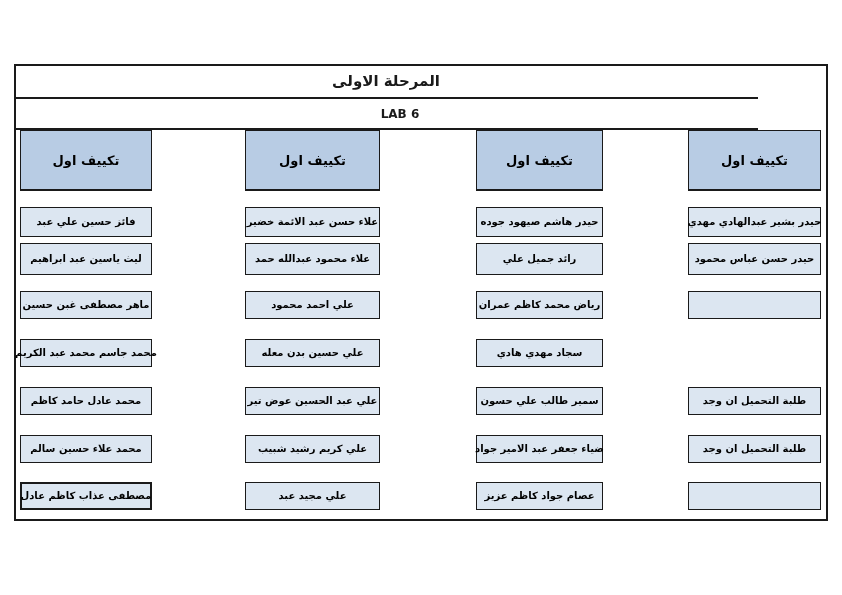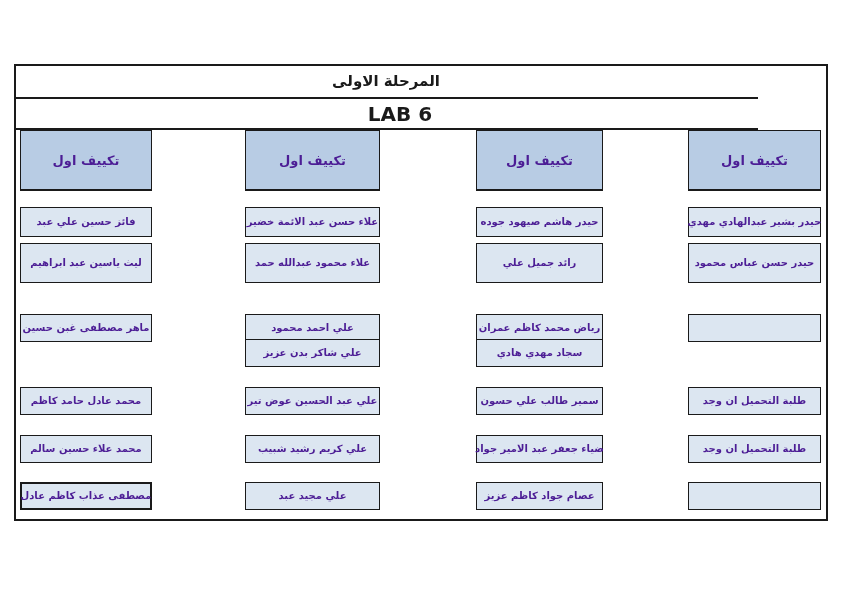--- a/index.html
+++ b/index.html
@@ -12,71 +12,72 @@
     position:absolute;left:14px;top:64px;width:814px;height:457px;
     border:2px solid #1a1a1a;box-sizing:border-box;
   }
   
   .trow{
     position:absolute;left:14px;width:744px;box-sizing:border-box;
     display:flex;align-items:center;justify-content:center;
     font-weight:bold;border-bottom:2px solid #1a1a1a;direction:rtl;
   }
   .t1{top:64px;height:35px;font-size:15px;}
-  .t2{top:99px;height:31px;font-size:20px;direction:ltr;padding-left:28px;}
+  .t2{top:99px;height:31px;font-size:12px;direction:ltr;padding-left:28px;}
   
   .c1{left:20px;width:132px;}
   .c2{left:245px;width:135px;}
   .c3{left:476px;width:127px;}
   .c4{left:688px;width:133px;}
   
   .hdr{top:130px;height:61px;}
   .r1{top:207px;height:30px;}
-  .r2{top:243px;height:40px;}
-  .r3{top:291px;height:28px;margin-top:23px;}
+  .r2{top:243px;height:32px;}
+  .r3{top:291px;height:28px;}
   .r4{top:339px;height:28px;}
   .r5{top:387px;height:28px;}
   .r6{top:435px;height:28px;}
   .r7{top:482px;height:28px;}
   
   .cell{
     position:absolute;box-sizing:border-box;
     background:#dce6f1;border:1px solid #1a1a1a;
     display:flex;align-items:center;justify-content:center;
     font-size:10px;font-weight:bold;direction:rtl;
-    white-space:nowrap;line-height:1;color:#4c1d95;
+    white-space:nowrap;line-height:1;color:#000000;
   }
   .hdr.cell{
     background:#b8cce4;font-size:13px;border-bottom-width:2px;
   }
   .thick{border-width:2px;}
 </style>
 </head>
 <body>
 
 <div id="page">
 
   <div class="frame"></div>
 
   <div class="trow t1">المرحلة الاولى</div>
   <div class="trow t2">LAB 6</div>
 
   <div class="cell hdr c1">تكييف اول</div>
   <div class="cell c1 r1">فائز حسين علي عبد</div>
   <div class="cell c1 r2">ليث ياسين عبد ابراهيم</div>
   <div class="cell c1 r3">ماهر مصطفى غبن حسين</div>
+  <div class="cell c1 r4">محمد جاسم محمد عبد الكريم</div>
   <div class="cell c1 r5">محمد عادل حامد كاظم</div>
   <div class="cell c1 r6">محمد علاء حسين سالم</div>
   <div class="cell c1 r7 thick">مصطفى عذاب كاظم عادل</div>
 
   <div class="cell hdr c2">تكييف اول</div>
   <div class="cell c2 r1">علاء حسن عبد الائمة خضير</div>
   <div class="cell c2 r2">علاء محمود عبدالله حمد</div>
   <div class="cell c2 r3">علي احمد محمود</div>
-  <div class="cell c2 r4">علي شاكر بدن عزيز</div>
+  <div class="cell c2 r4">علي حسين بدن معله</div>
   <div class="cell c2 r5">علي عبد الحسين عوض تير</div>
   <div class="cell c2 r7">علي مجيد عبد</div>
   <div class="cell c2 r6">علي كريم رشيد شبيب</div>
 
   <div class="cell hdr c3">تكييف اول</div>
   <div class="cell c3 r1">حيدر هاشم صيهود جوده</div>
   <div class="cell c3 r2">رائد جميل علي</div>
   <div class="cell c3 r3">رياض محمد كاظم عمران</div>
   <div class="cell c3 r4">سجاد مهدي هادي</div>
   <div class="cell c3 r5">سمير طالب علي حسون</div>

